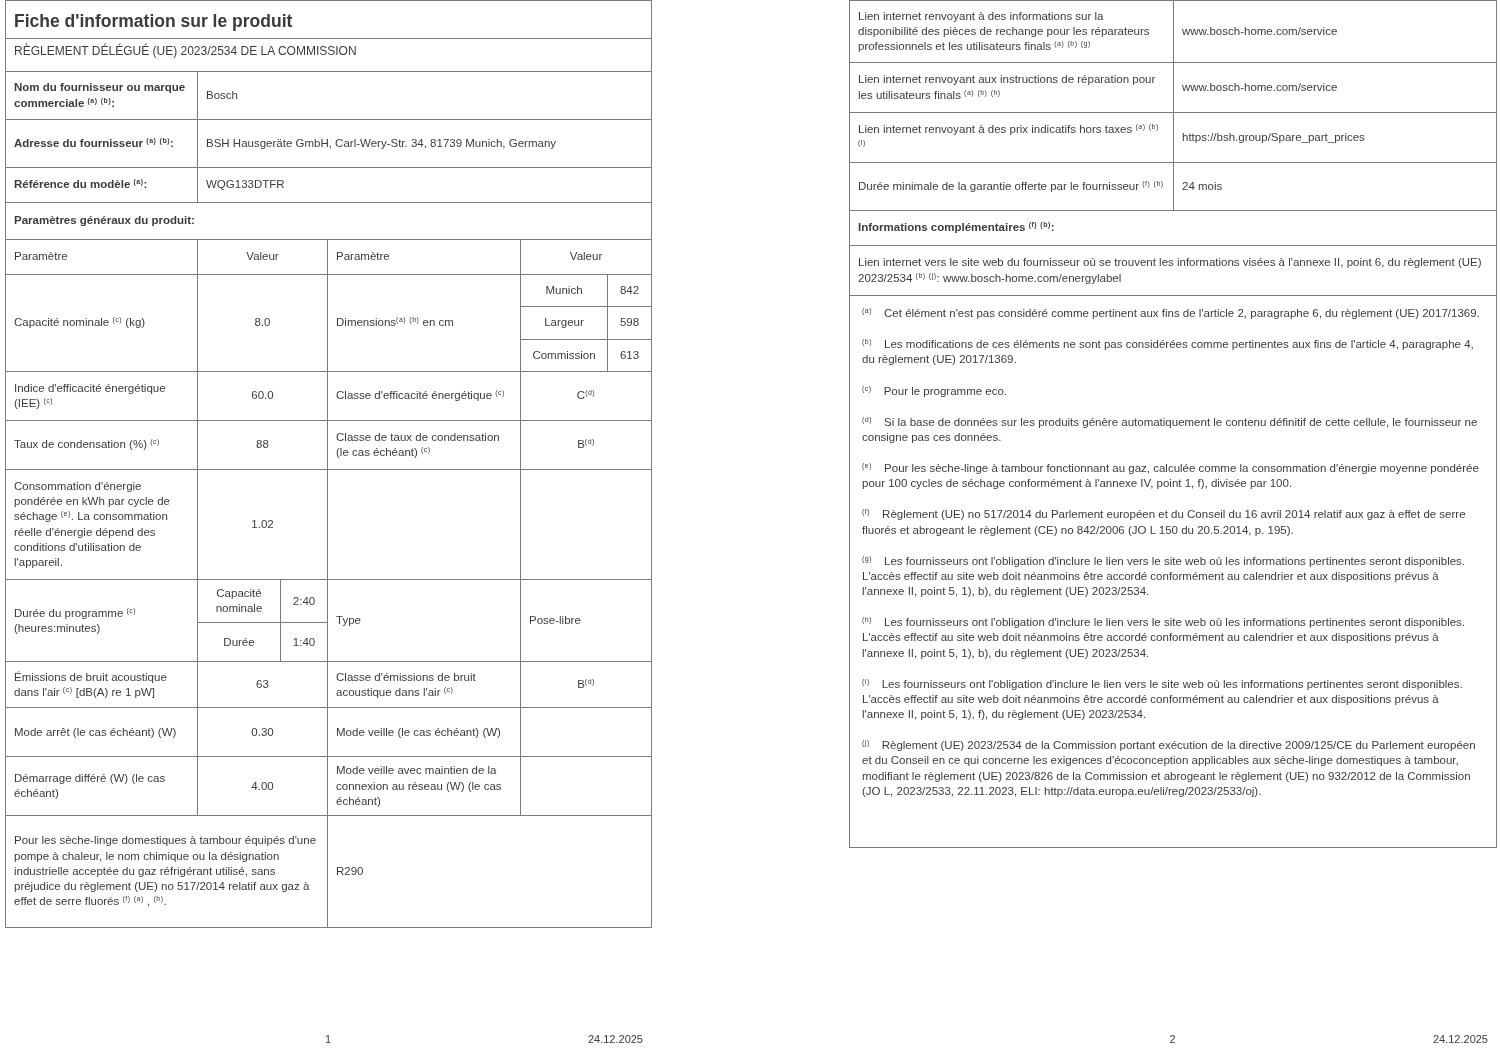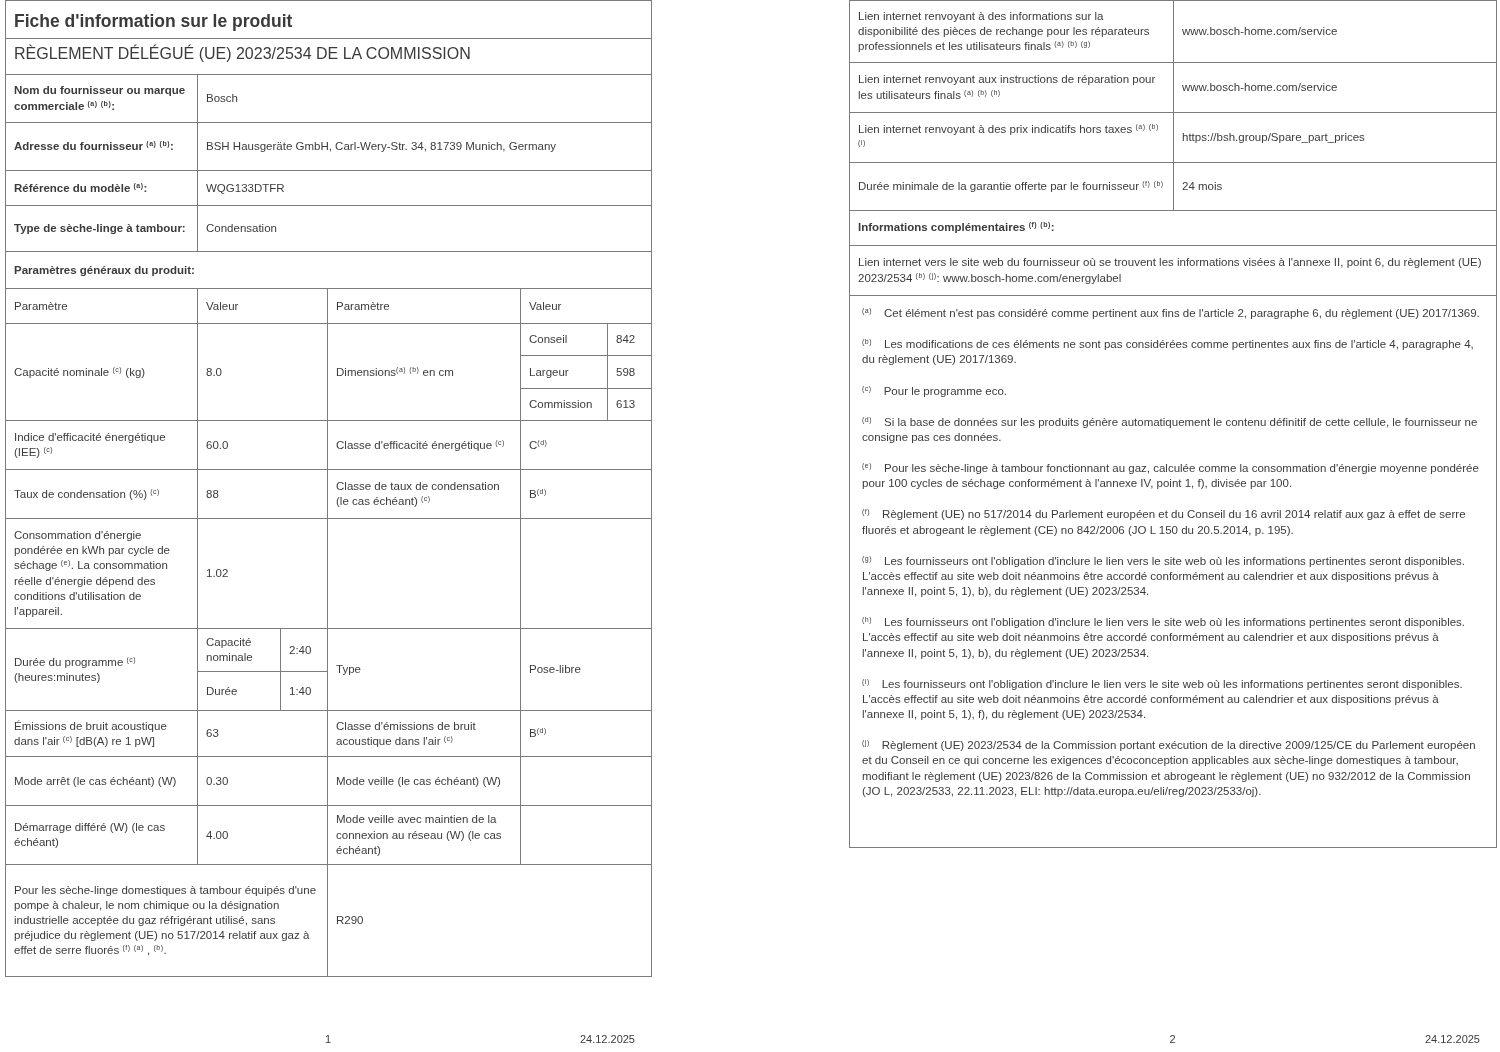--- a/index.html
+++ b/index.html
@@ -10,33 +10,33 @@
   .page{position:absolute;top:0;}
   #page1{left:5px;width:646px;}
   #page2{left:849px;width:647px;}
   table{border-collapse:collapse;table-layout:fixed;width:100%;}
   td{
     border:1px solid #7c7c7c;padding:6px 8px;font-size:11.5px;line-height:1.32;
     vertical-align:middle;word-wrap:break-word;
   }
   .stack{margin-top:-1px;}
   .b{font-weight:bold;}
-  .c{}
+  .c{text-align:center;}
   .title-cell{font-size:17.5px;font-weight:bold;padding:9px 8px 4px 8px;}
-  .subtitle-cell{font-size:16px;padding:4px 8px 10px 8px;}
+  .subtitle-cell{font-size:12px;padding:4px 8px 10px 8px;}
   sup{font-size:7px;line-height:0;vertical-align:4px;letter-spacing:0.5px;}
   .fn{margin:0 0 16px 0;font-size:11.5px;line-height:1.32;}
   .fn:last-child{margin-bottom:0;}
   .fn sup{margin-right:12px;}
   .fncell{vertical-align:top;padding:10px 12px;min-height:520px;}
   .footer{position:absolute;top:1033px;font-size:11px;height:16px;}
   #footer1{left:5px;width:646px;}
   #footer2{left:849px;width:647px;}
   .footer .pnum{position:absolute;left:0;right:0;text-align:center;}
-  .footer .pdate{position:absolute;right:16px;}
+  .footer .pdate{position:absolute;right:8px;}
 </style>
 </head>
 <body>
 
 <div class="page" id="page1">
   <table>
     <colgroup>
         <col style="width:192px">
         <col style="width:454px">
       </colgroup>
@@ -51,24 +51,20 @@
       <td class="b">Nom du fournisseur ou marque commerciale <sup>(a)</sup> <sup>(b)</sup>:</td>
       <td>Bosch</td>
     </tr>
     <tr style="height:48px">
       <td class="b">Adresse du fournisseur <sup>(a)</sup> <sup>(b)</sup>:</td>
       <td>BSH Hausgeräte GmbH, Carl-Wery-Str. 34, 81739 Munich, Germany</td>
     </tr>
     <tr style="height:35px">
       <td class="b">Référence du modèle <sup>(a)</sup>:</td>
       <td>WQG133DTFR</td>
-    </tr>
-    <tr style="height:46px">
-      <td class="b">Type de sèche-linge à tambour:</td>
-      <td>Condensation</td>
     </tr>
     <tr style="height:37px">
       <td colspan="2" class="b">Paramètres généraux du produit:</td>
     </tr>
   </tbody>
     </table>
 
   <table class="stack">
     <colgroup>
       <col style="width:192px">
@@ -82,21 +78,21 @@
         <tr style="height:35px">
       <td>Paramètre</td>
       <td colspan="2" class="c">Valeur</td>
       <td>Paramètre</td>
       <td colspan="2" class="c">Valeur</td>
     </tr>
     <tr style="height:32px">
       <td rowspan="3">Capacité nominale <sup>(c)</sup> (kg)</td>
       <td rowspan="3" colspan="2" class="c">8.0</td>
       <td rowspan="3">Dimensions<sup>(a)</sup> <sup>(b)</sup> en cm</td>
-      <td class="c">Conseil</td>
+      <td class="c">Munich</td>
       <td class="c">842</td>
     </tr>
     <tr style="height:33px">
       <td class="c">Largeur</td>
       <td class="c">598</td>
     </tr>
     <tr style="height:32px">
       <td class="c">Commission</td>
       <td class="c">613</td>
     </tr>

